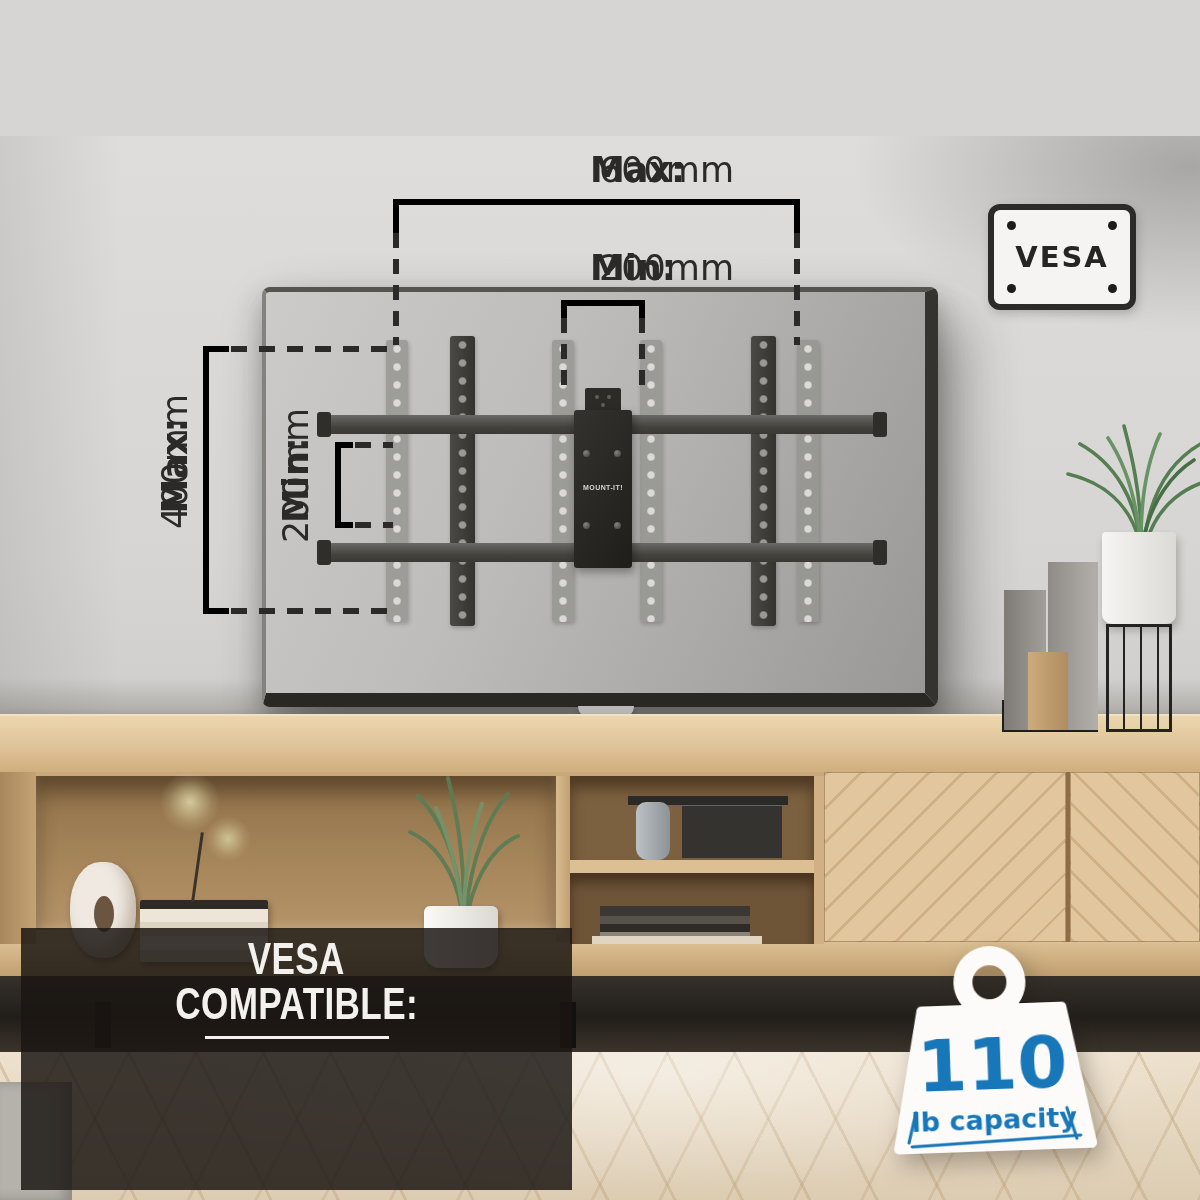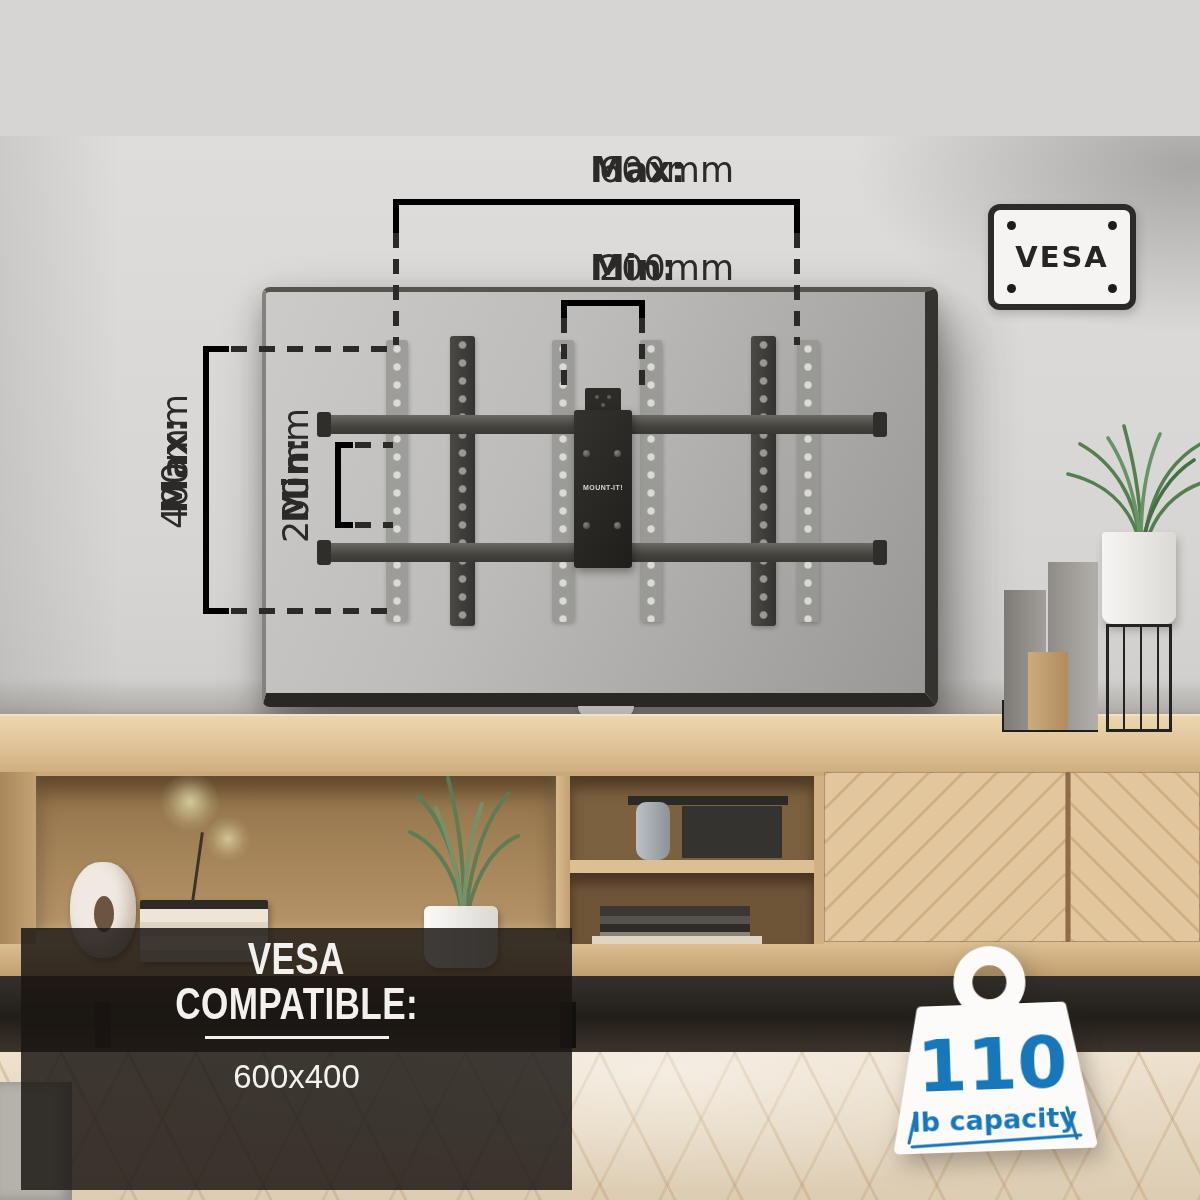--- a/index.html
+++ b/index.html
@@ -339,21 +339,20 @@
     <span class="vesa-hole vh2"></span>
     <span class="vesa-hole vh3"></span>
     <span class="vesa-hole vh4"></span>
     <span class="vesa-badge-label">VESA</span>
   </div>
 
   <div class="vesa-box">
     <span class="vb-h">VESA</span>
     <span class="vb-h">COMPATIBLE:</span>
     <span class="vb-rule"></span>
-    <span class="vb-line">600x400</span>
   </div>
 
   <div class="weight">
     <svg width="236" height="248" viewBox="0 0 236 248">
       <path fill="#fcfbf9" fill-rule="evenodd" d="M114,14 a36,36 0 1,0 0.001,0 Z M114,33 a17,17 0 1,1 -0.001,0 Z"></path>
       <path fill="#fcfbf9" stroke="#fcfbf9" stroke-width="10" stroke-linejoin="round" d="M45,77 L185,77 L211,214 L18,214 Z"></path>
       <g stroke="#1777b9" stroke-width="3" stroke-linecap="round" fill="none">
         <path d="M36,178 L28,208"></path>
         <path d="M31,212 L200,206"></path>
         <path d="M187,178 L196,209"></path>

